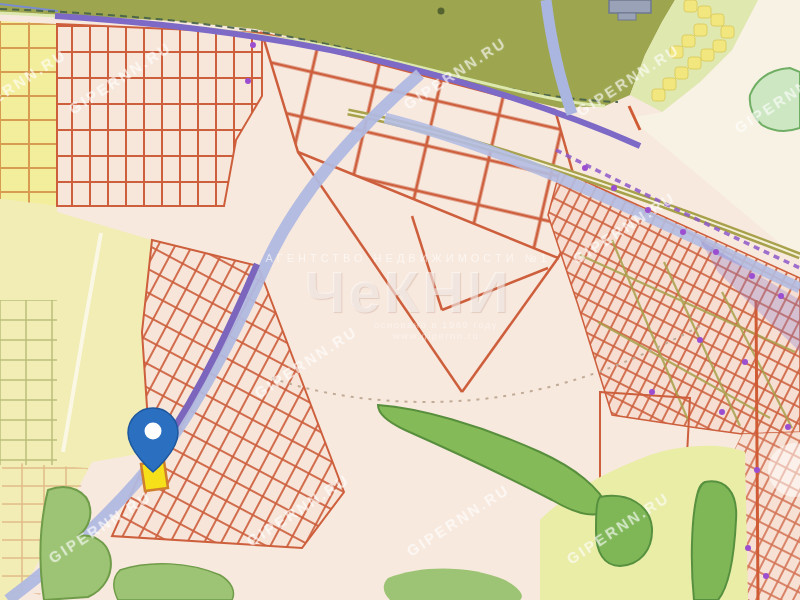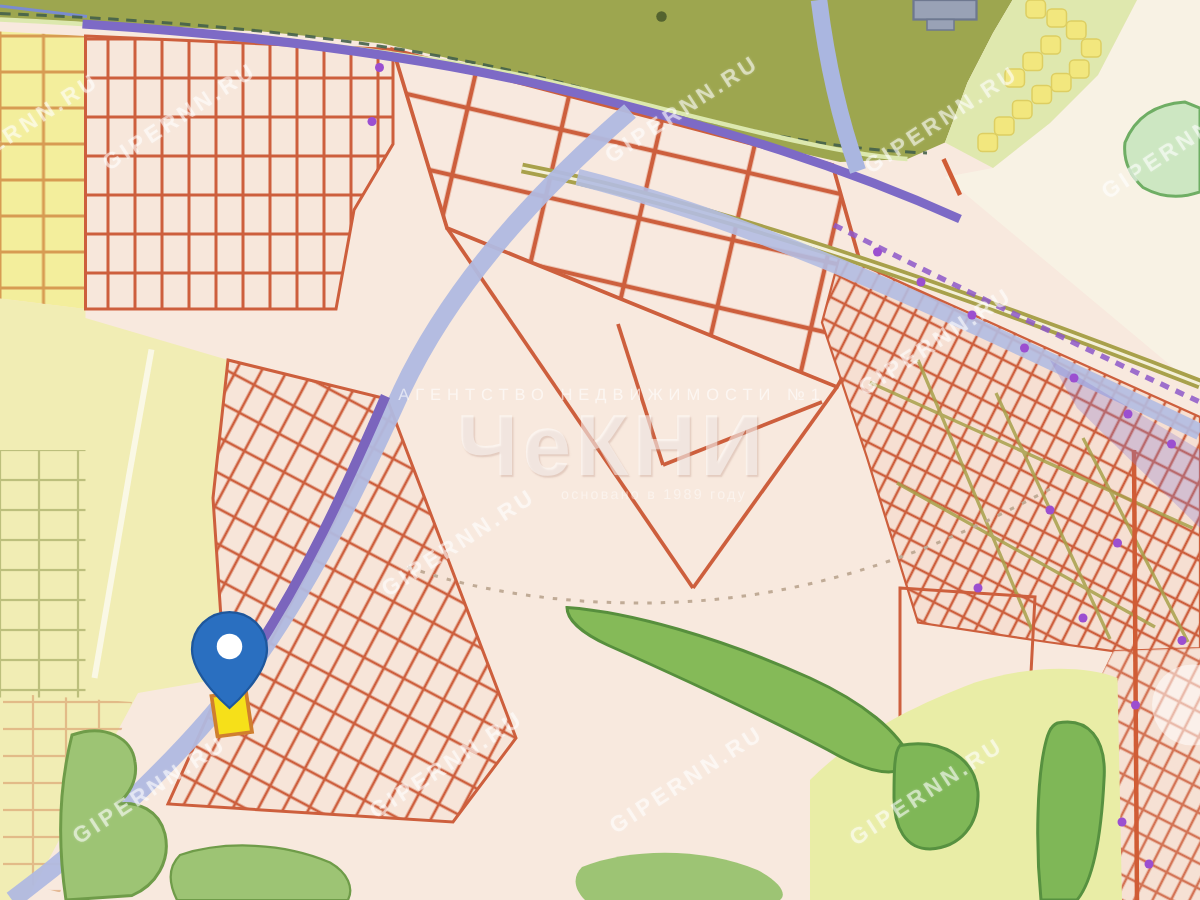--- a/index.html
+++ b/index.html
@@ -179,14 +179,15 @@
 <div class="wm" style="left:306px;top:362px"><span>GIPERNN.RU</span></div>
 <div class="wm" style="left:100px;top:527px"><span>GIPERNN.RU</span></div>
 <div class="wm" style="left:298px;top:510px"><span>GIPERNN.RU</span></div>
 <div class="wm" style="left:458px;top:520px"><span>GIPERNN.RU</span></div>
 <div class="wm" style="left:618px;top:528px"><span>GIPERNN.RU</span></div>
 
 <div class="stamp">
   <div class="stamp-caption">агентство недвижимости №1</div>
   <div class="stamp-logo">ЧеКНИ</div>
   <div class="stamp-line1">основано в 1989 году</div>
+  <div class="stamp-line2">www.gipernn.ru</div>
 </div>
 </div>
 
 </body></html>

